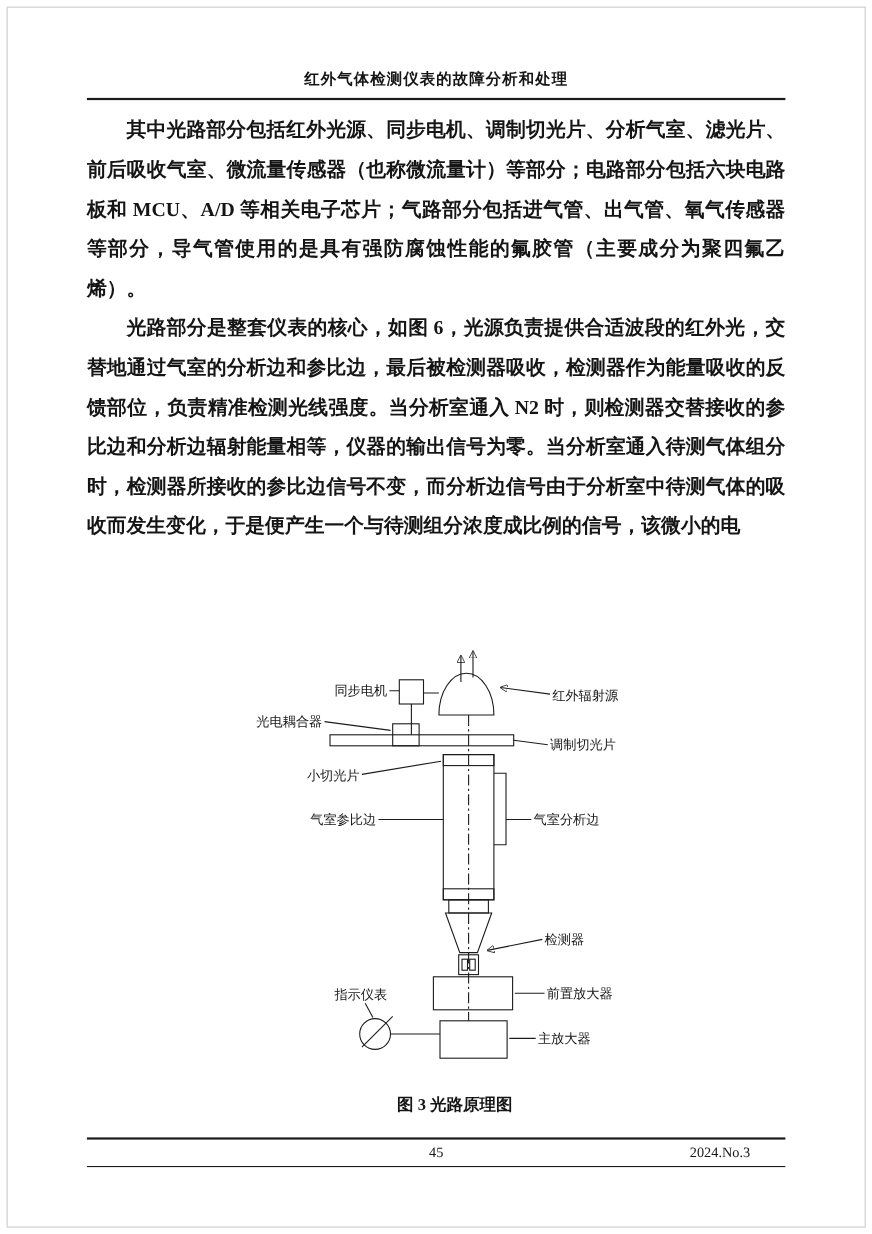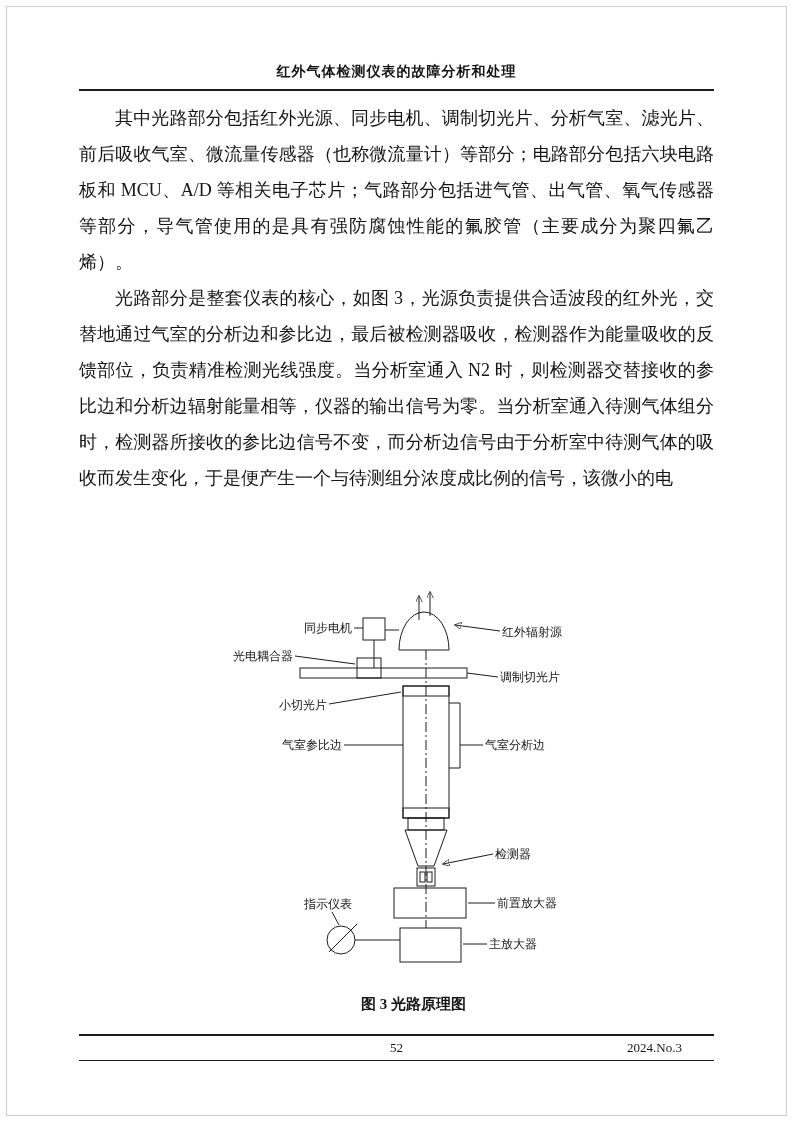--- a/index.html
+++ b/index.html
@@ -13,21 +13,21 @@
   .header-title {
     position:absolute; top:63px; left:0; width:100%;
     text-align:center; font-size:14px; font-weight:bold; letter-spacing:1px;
   }
   .header-rule { position:absolute; top:89px; left:79px; width:635px; height:2px; background:#1b1b1b; }
   .body-text {
     position:absolute; top:100px; left:79px; width:635px;
     font-size:18px; line-height:36px; text-align:justify;
   }
   .para { margin:0; }
-  .para.indent { text-indent:2em; }
+  .para.indent { text-indent:2em;font-weight:bold; }
   .diagram { position:absolute; left:215px; top:588px; }
   .diagram text { font-size:12px; fill:#161616; font-family:"Liberation Serif","DejaVu Serif",serif; }
   .diagram line, .diagram path, .diagram rect, .diagram polyline, .diagram circle {
     stroke:#1c1c1c; stroke-width:1; fill:none;
   }
   .figure-caption {
     position:absolute; top:995px; left:17px; width:100%;
     text-align:center; font-size:15px; font-weight:bold;
   }
   .footer-rule-top { position:absolute; top:1034px; left:79px; width:635px; height:2px; background:#1b1b1b; }
@@ -39,21 +39,21 @@
 <body>
 
 <div class="page">
   <div class="scan-frame"></div>
 
   <div class="header-title">红外气体检测仪表的故障分析和处理</div>
   <div class="header-rule"></div>
 
   <div class="body-text">
     <p class="para indent">其中光路部分包括红外光源、同步电机、调制切光片、分析气室、滤光片、前后吸收气室、微流量传感器（也称微流量计）等部分；电路部分包括六块电路板和 MCU、A/D 等相关电子芯片；气路部分包括进气管、出气管、氧气传感器等部分，导气管使用的是具有强防腐蚀性能的氟胶管（主要成分为聚四氟乙烯）。</p>
-    <p class="para indent">光路部分是整套仪表的核心，如图 3，光源负责提供合适波段的红外光，交替地通过气室的分析边和参比边，最后被检测器吸收，检测器作为能量吸收的反馈部位，负责精准检测光线强度。当分析室通入 N2 时，则检测器交替接收的参比边和分析边辐射能量相等，仪器的输出信号为零。当分析室通入待测气体组分时，检测器所接收的参比边信号不变，而分析边信号由于分析室中待测气体的吸收而发生变化，于是便产生一个与待测组分浓度成比例的信号，该微小的电</p>
+    <p class="para indent">光路部分是整套仪表的核心，如图 6，光源负责提供合适波段的红外光，交替地通过气室的分析边和参比边，最后被检测器吸收，检测器作为能量吸收的反馈部位，负责精准检测光线强度。当分析室通入 N2 时，则检测器交替接收的参比边和分析边辐射能量相等，仪器的输出信号为零。当分析室通入待测气体组分时，检测器所接收的参比边信号不变，而分析边信号由于分析室中待测气体的吸收而发生变化，于是便产生一个与待测组分浓度成比例的信号，该微小的电</p>
   </div>
 
   <svg class="diagram" width="360" height="395" viewBox="0 0 360 395" xmlns="http://www.w3.org/2000/svg">
     <defs>
       <marker id="arw" viewBox="0 0 10 10" refX="9" refY="5" markerWidth="7" markerHeight="7" orient="auto">
         <path d="M0,0 L10,5 L0,10 z" fill="#1c1c1c" stroke="none"></path>
       </marker>
       <pattern id="hatch" width="5" height="5" patternUnits="userSpaceOnUse" patternTransform="rotate(45)">
         <line x1="0" y1="0" x2="0" y2="5" stroke="#444" stroke-width="1.1"></line>
       </pattern>
@@ -130,16 +130,16 @@
     </g>
 
     <rect x="185" y="340" width="61" height="34"></rect>
     <text x="274" y="360" text-anchor="start" stroke="none" fill="#161616">主放大器</text>
     <line x1="272" y1="356" x2="248" y2="356"></line>
   </svg>
 
   <div class="figure-caption">图 3  光路原理图</div>
 
   <div class="footer-rule-top"></div>
-  <div class="page-number">52</div>
+  <div class="page-number">45</div>
   <div class="issue">2024.No.3</div>
   <div class="footer-rule-bottom"></div>
 </div>
 
 </body></html>

